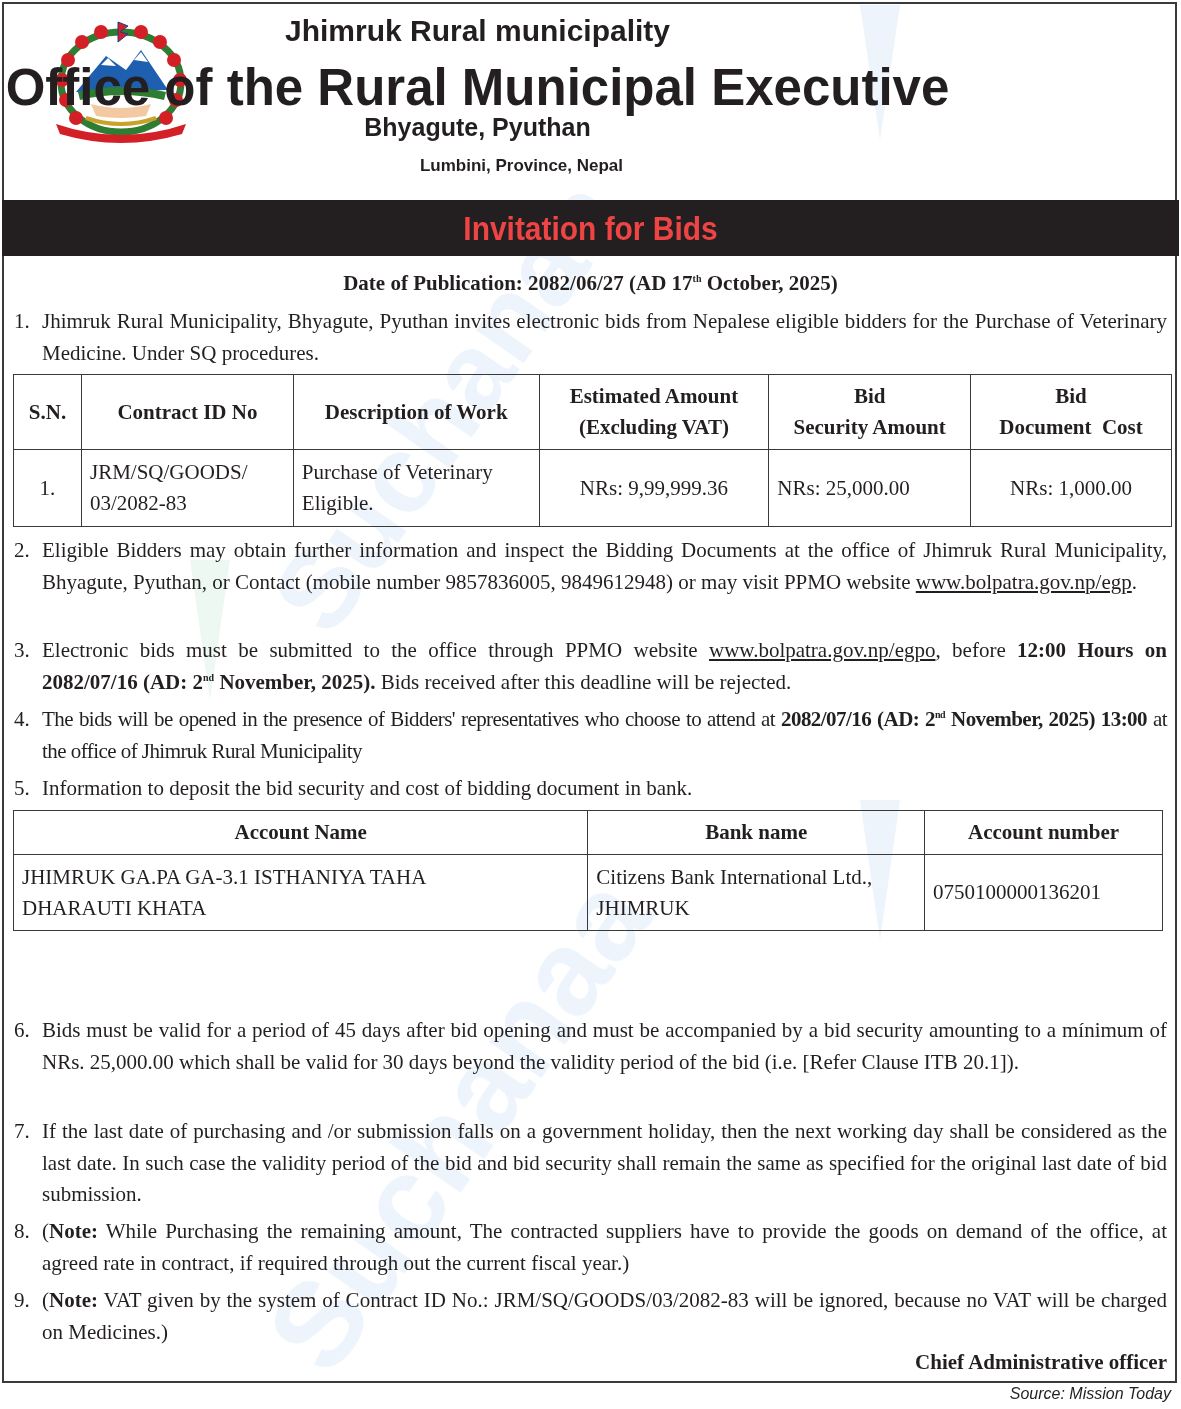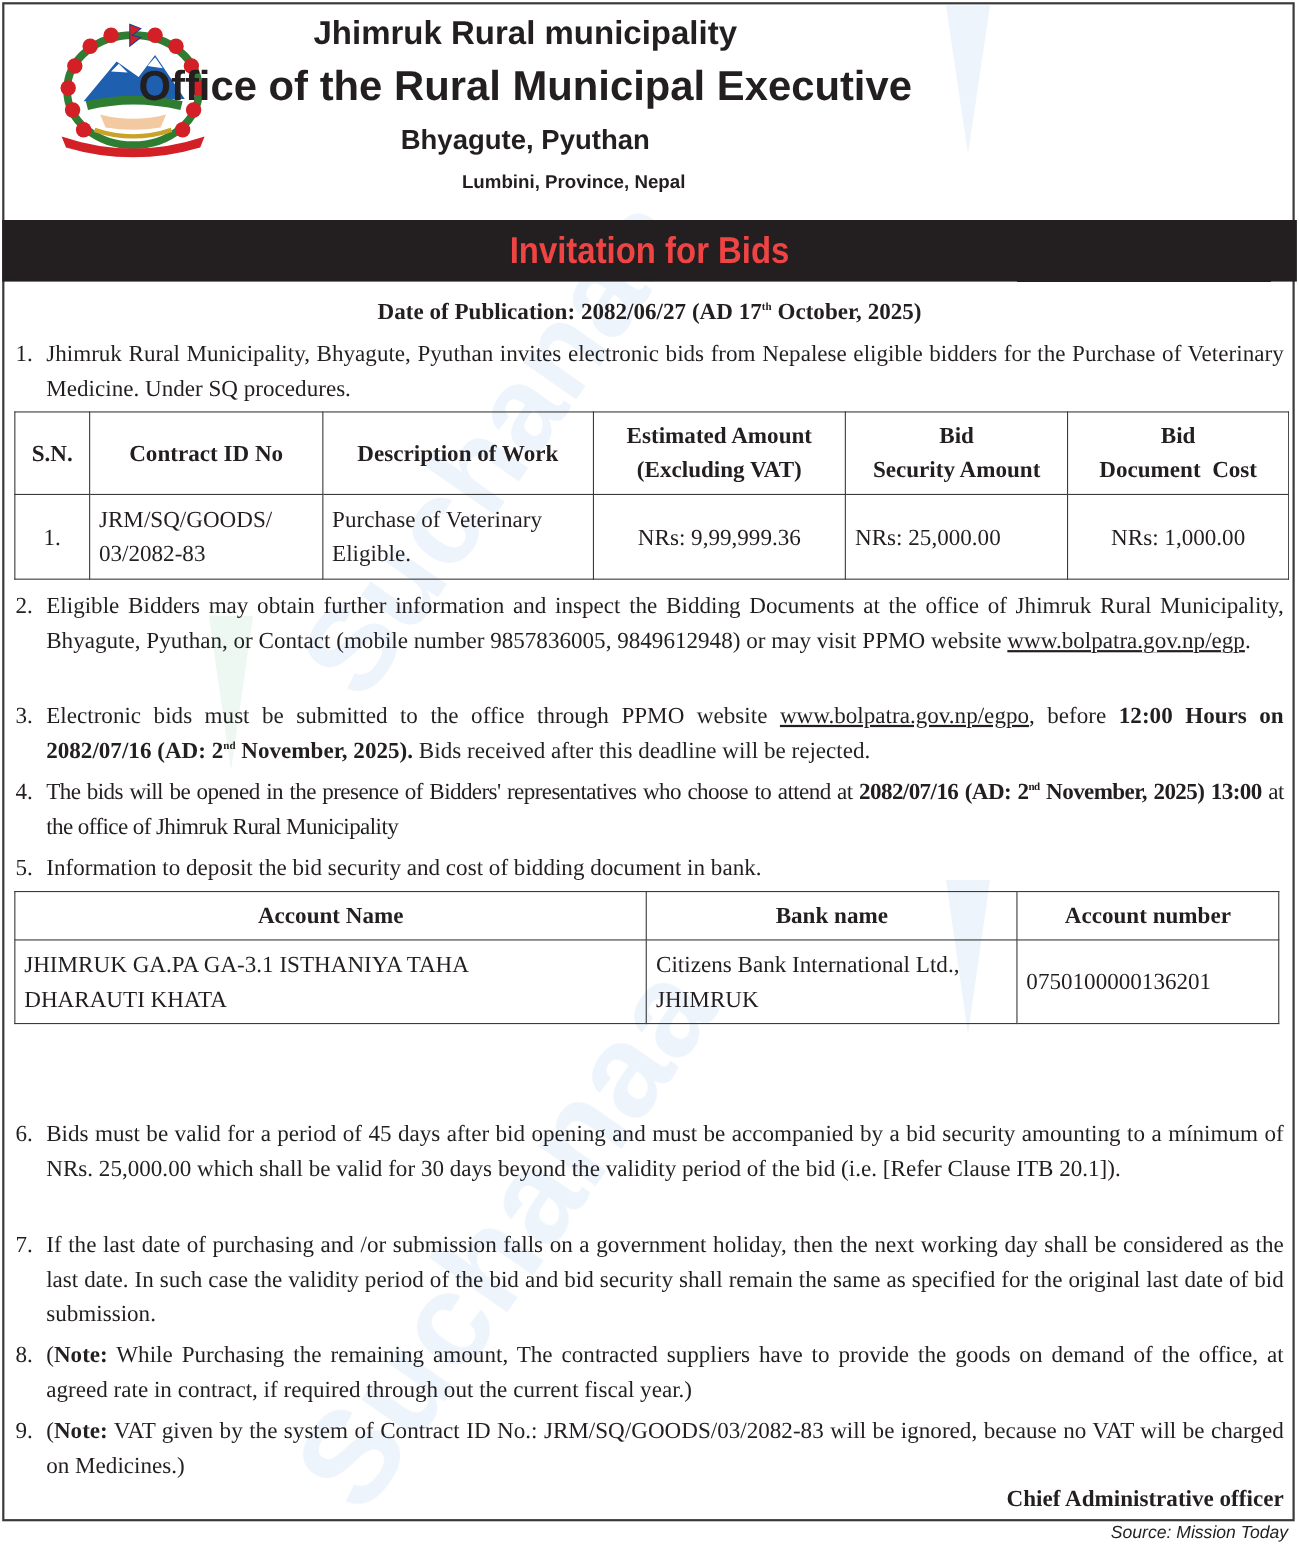--- a/index.html
+++ b/index.html
@@ -2,21 +2,21 @@
 <html><head>
 <meta charset="utf-8">
 <style>
   html, body { margin: 0; padding: 0; background: #ffffff; }
   body { width: 1181px; height: 1409px; position: relative; overflow: hidden; font-family: "Liberation Serif", serif; color: #231f20; }
   .frame { position: absolute; left: 2px; top: 2px; width: 1175px; height: 1381px; border: 2px solid #3a3a3a; box-sizing: border-box; background: #fff; }
   .header { position: absolute; left: 0; top: 0; width: 100%; height: 196px; }
   .logo { position: absolute; left: 46px; top: 20px; width: 150px; height: 128px; }
   .hdr-line { position: absolute; left: 0; width: 955px; text-align: center; font-family: "Liberation Sans", sans-serif; font-weight: bold; color: #231f20; }
   .hdr1 { top: 14px; font-size: 30px; }
-  .hdr2 { top: 58px; font-size: 38px; }
+  .hdr2 { top: 58px; font-size: 51px; }
   .hdr3 { top: 113px; font-size: 25px; }
   .hdr4 { top: 156px; font-size: 17px; padding-left: 44px; }
   .banner { position: absolute; left: 2px; top: 200px; width: 1177px; height: 56px; background: #231f20; color: #ef4444; text-align: center; font-family: "Liberation Sans", sans-serif; font-weight: bold; font-size: 34px; line-height: 56px; letter-spacing: 0px; transform-origin: center; }
   .banner span { display: inline-block; transform: scaleX(0.88); }
   .pubdate { position: absolute; top: 271px; left: 0; width: 1181px; text-align: center; font-weight: bold; font-size: 21px; }
   sup { font-size: 10px; vertical-align: 8px; line-height: 0; }
   .para { position: absolute; left: 14px; width: 1153px; font-size: 21px; line-height: 31.5px; text-align: justify; }
   .para .num { position: absolute; left: 0; top: 0; }
   .para .txt { display: block; margin-left: 28px; }
   .para .txt.nojust { text-align: left; }

